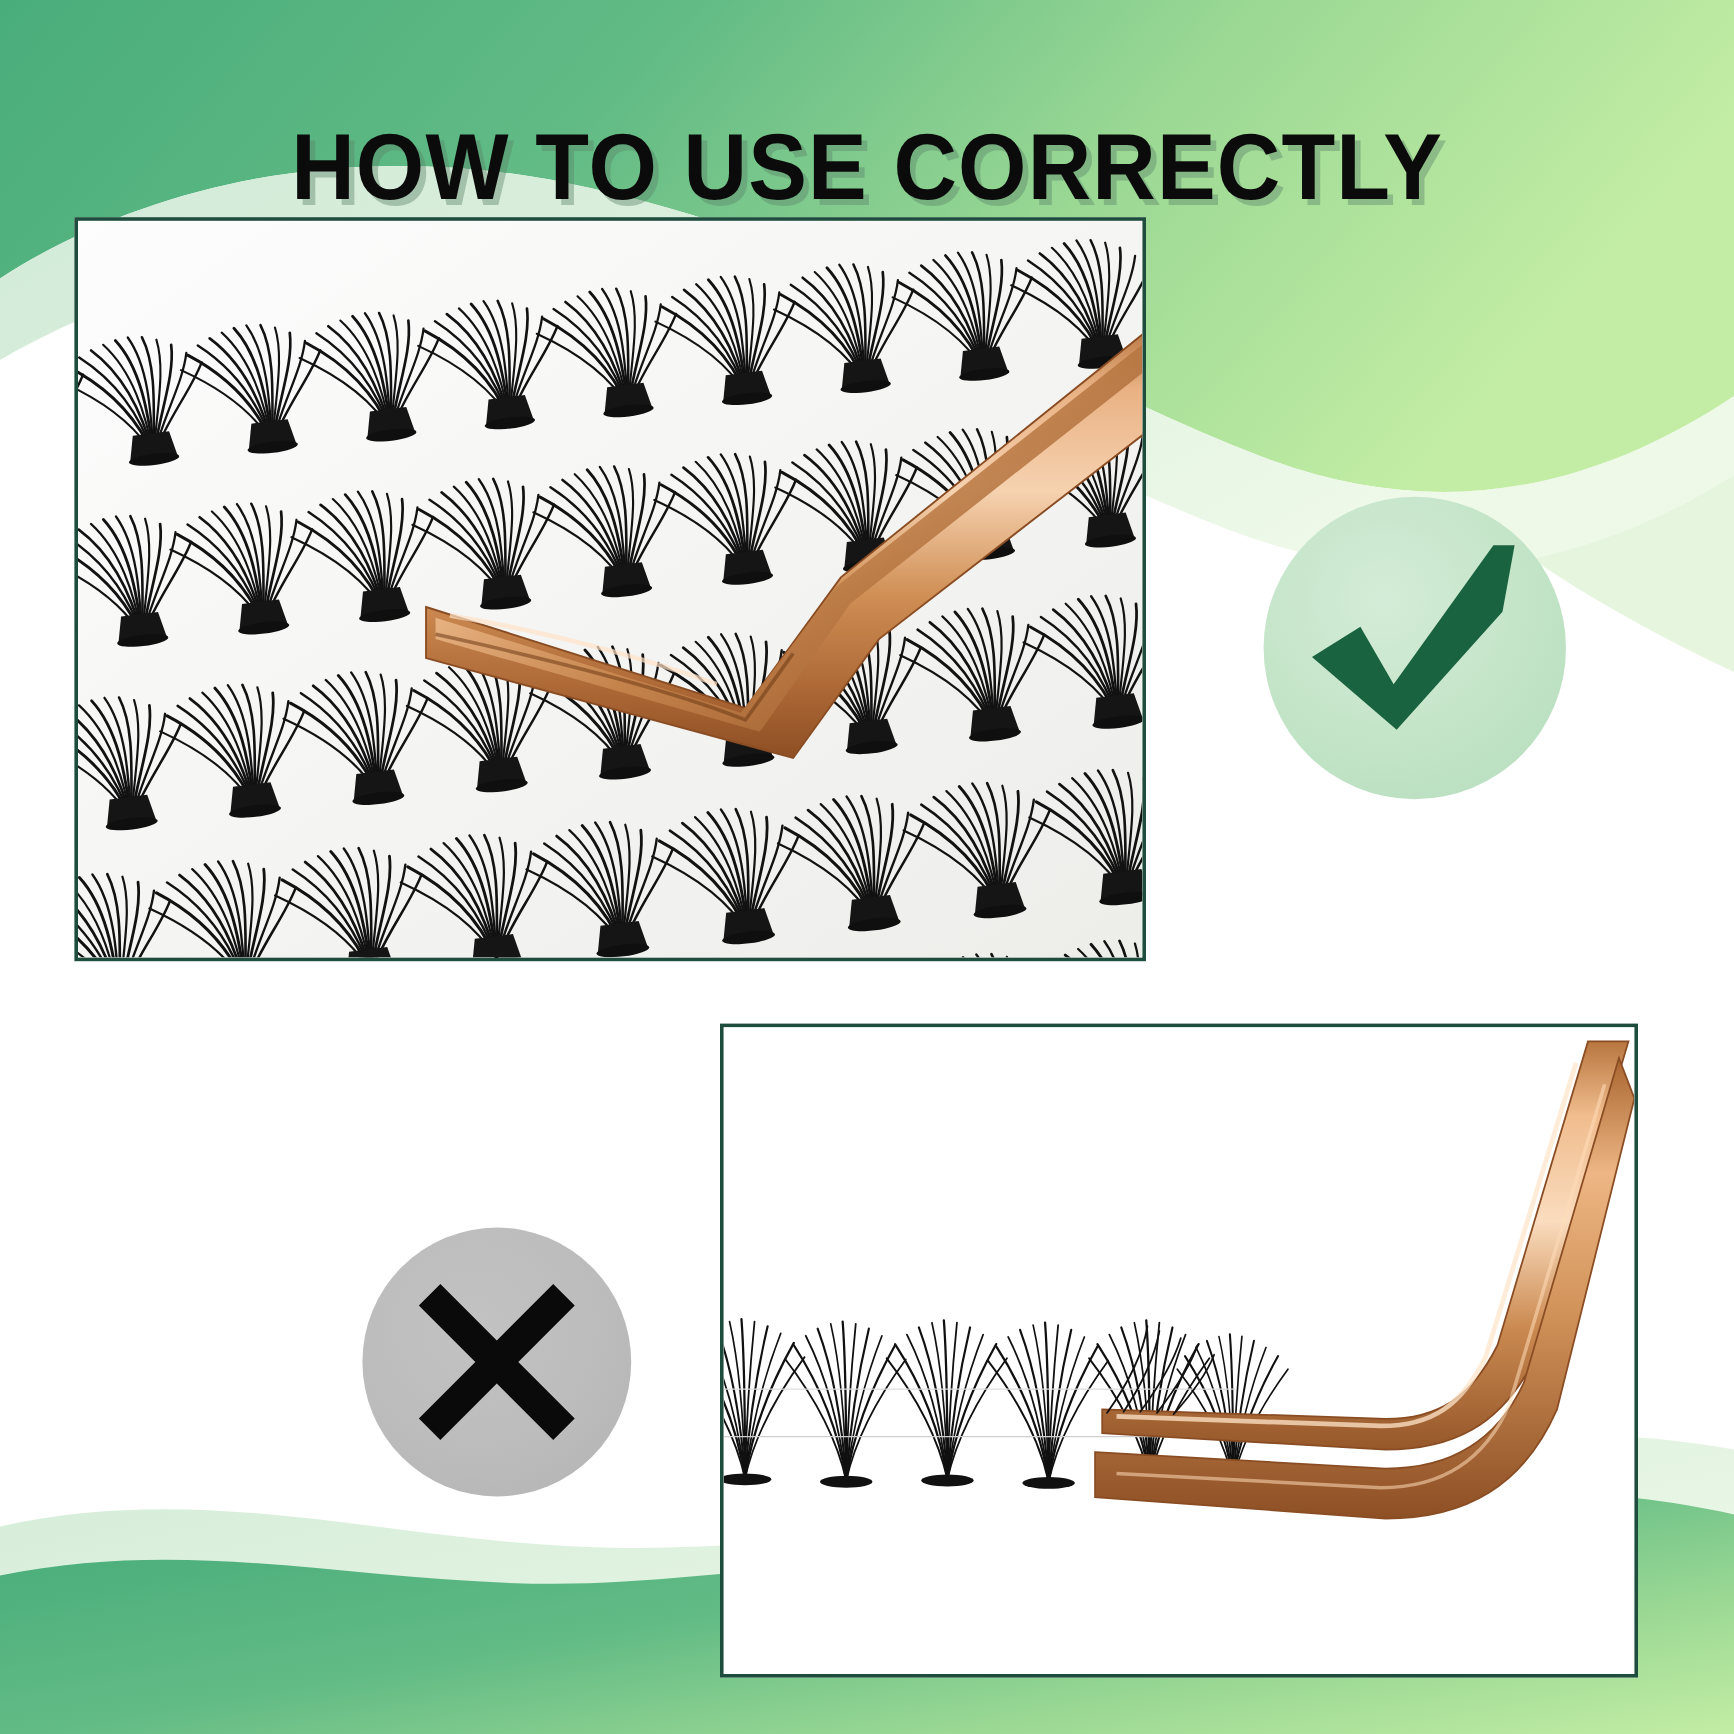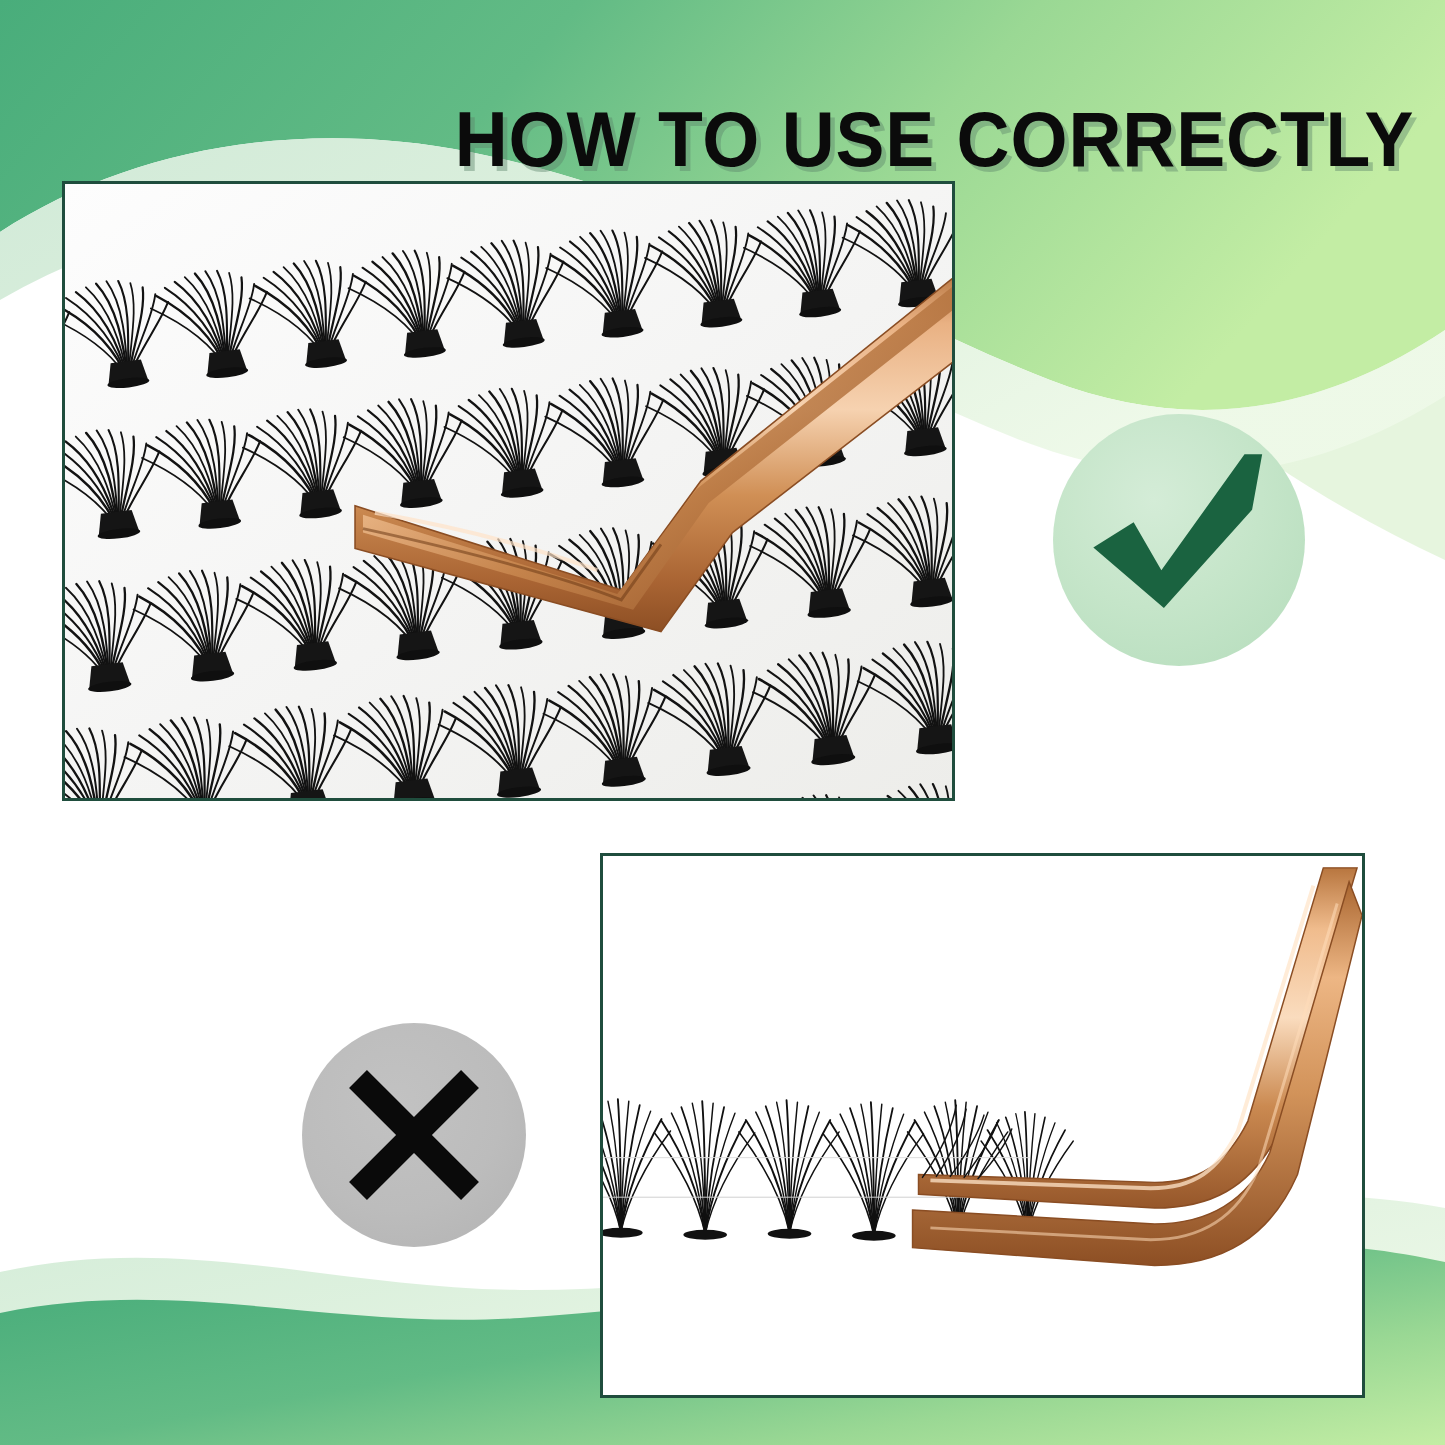--- a/index.html
+++ b/index.html
@@ -33,21 +33,21 @@
     z-index: 0;
     pointer-events: none;
   }
 
   
   #title-wrap {
     position: absolute;
     left: 0;
     top: 48px;
     width: 1445px;
-    text-align: right;
+    text-align: center;
     z-index: 5;
   }
   #poster-title {
     display: inline-block;
     font-family: "Liberation Sans Narrow", "Liberation Sans", sans-serif;
     font-weight: bold;
     font-size: 78px;
     line-height: 1.02;
     letter-spacing: 1px;
     color: #0b0b0b;

